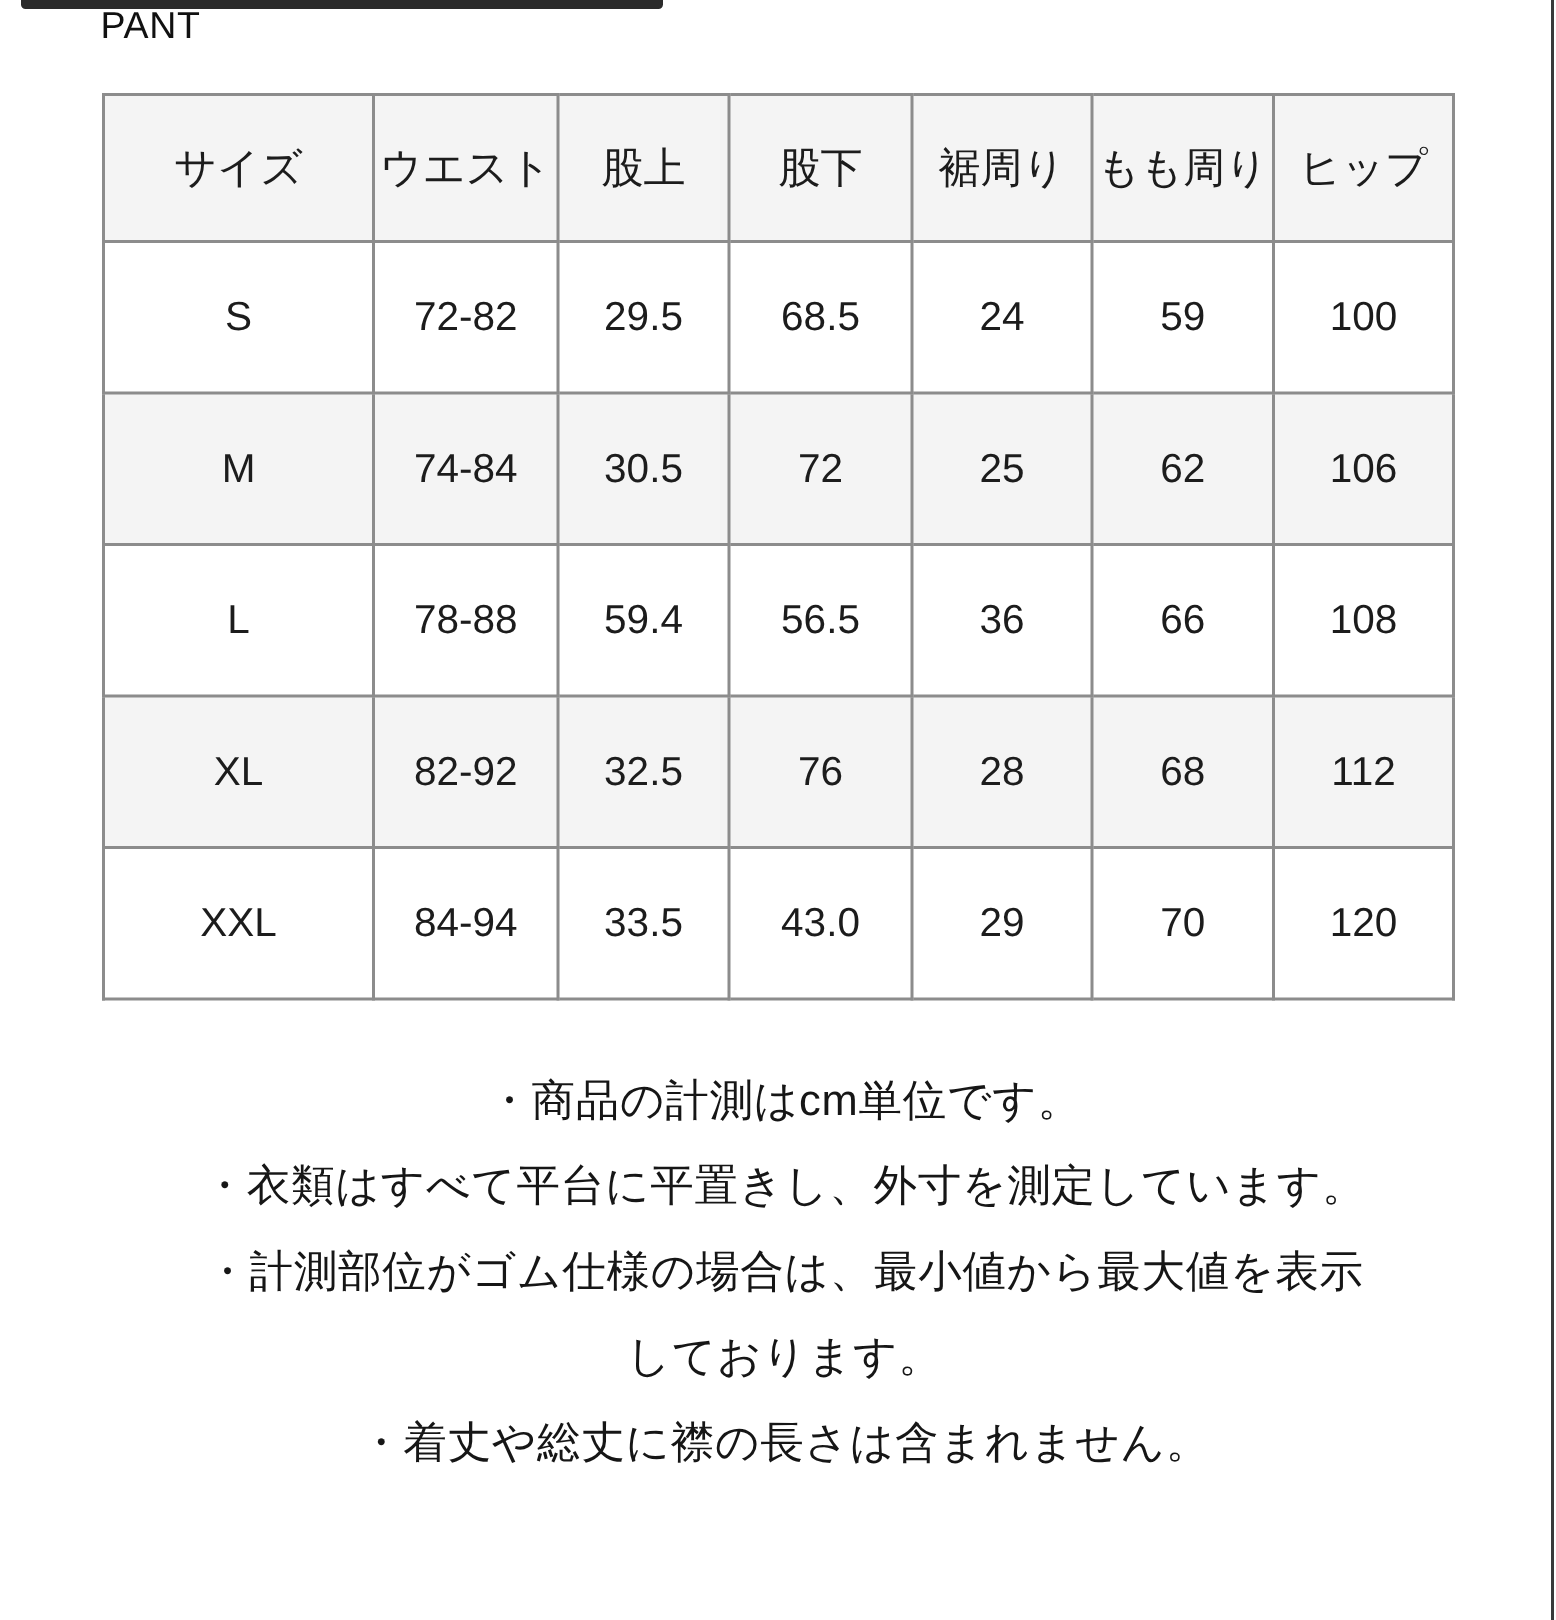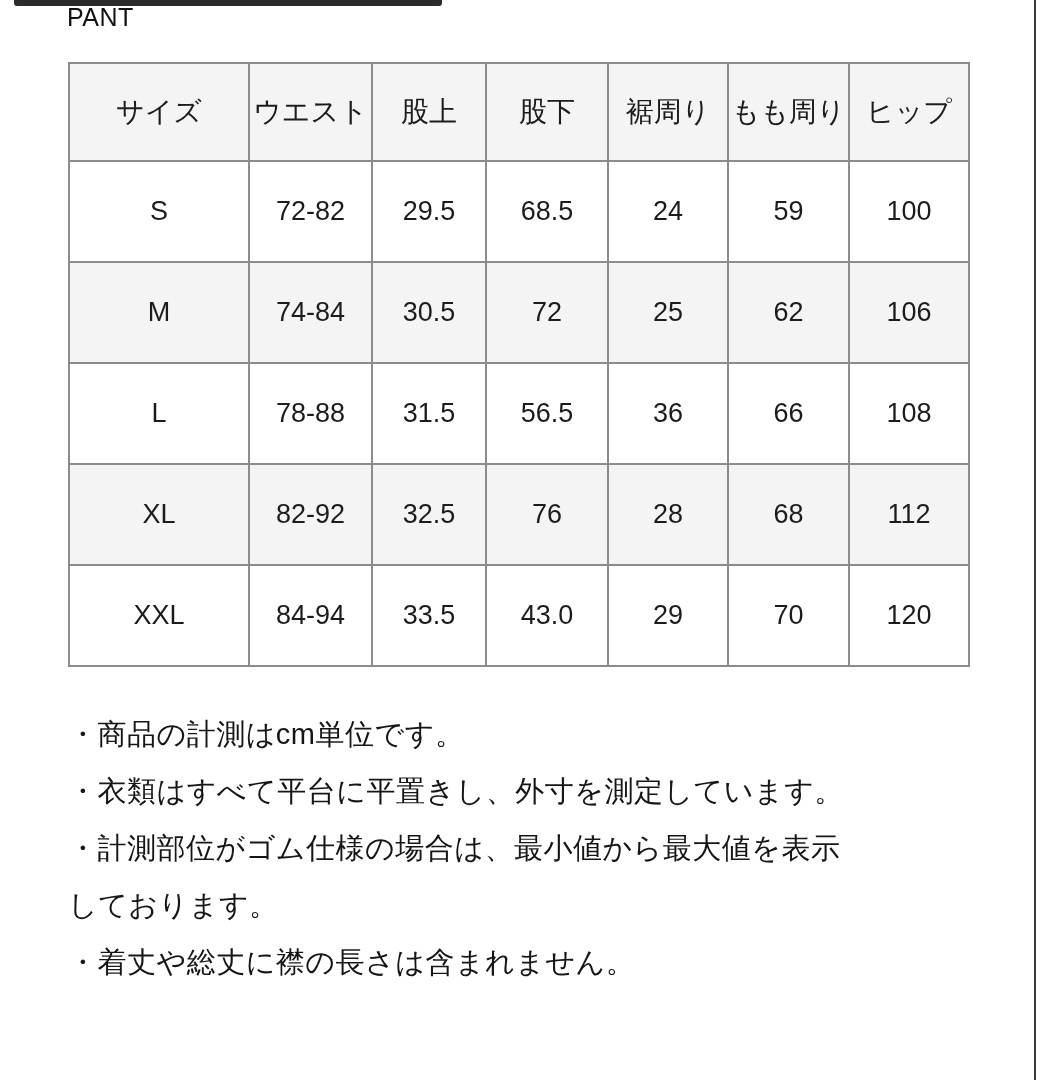--- a/index.html
+++ b/index.html
@@ -75,21 +75,21 @@
   .notes {
     position: absolute;
     left: 68px;
     top: 706px;
     width: 910px;
     font-size: 29px;
     line-height: 57px;
     color: #161616;
     letter-spacing: 0.5px;
   }
-  .note-line { white-space: nowrap; }
+  .note-line { white-space: nowrap; text-align: center; }
 </style>
 </head>
 <body>
 
 <div class="sheet">
 
   <div class="top-strip"></div>
   <div class="right-edge-line"></div>
 
   <div class="page-title">PANT</div>
@@ -128,21 +128,21 @@
         <td>74-84</td>
         <td>30.5</td>
         <td>72</td>
         <td>25</td>
         <td>62</td>
         <td>106</td>
       </tr>
       <tr class="plain">
         <td>L</td>
         <td>78-88</td>
-        <td>31.5</td>
+        <td>59.4</td>
         <td>56.5</td>
         <td>36</td>
         <td>66</td>
         <td>108</td>
       </tr>
       <tr class="shaded">
         <td>XL</td>
         <td>82-92</td>
         <td>32.5</td>
         <td>76</td>

